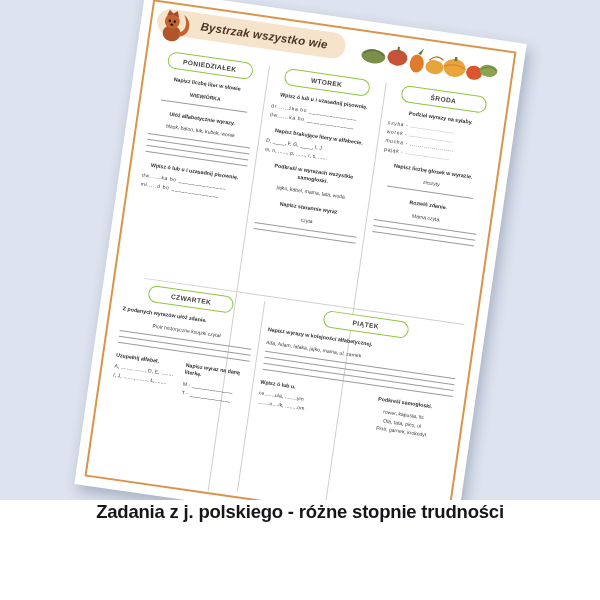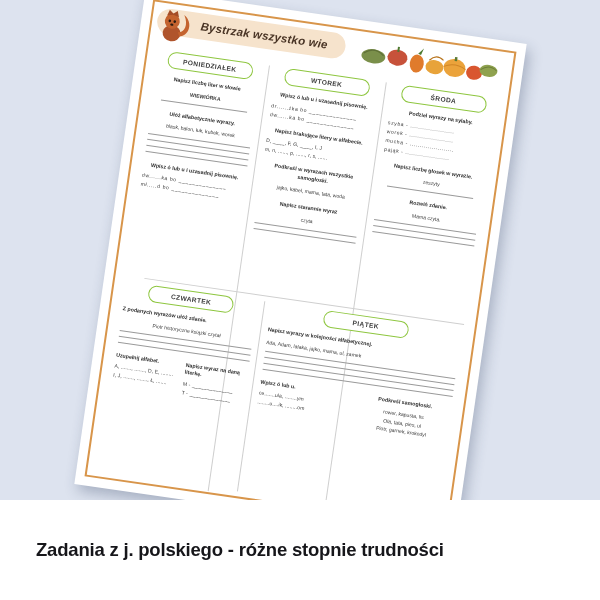--- a/index.html
+++ b/index.html
@@ -28,21 +28,21 @@
     overflow: hidden;
   }
   .caption-area {
     position: absolute;
     left: 0;
     top: 500px;
     width: 600px;
     height: 100px;
     background: #ffffff;
     display: flex;
-    flex-direction: column;
+    flex-direction: row;
     justify-content: center;
     padding: 0 36px;
     box-sizing: border-box;
   }
   .caption-line {
     font-size: 18.5px;
     font-weight: bold;
     color: #16161a;
     line-height: 1.32;
     letter-spacing: -0.2px;

